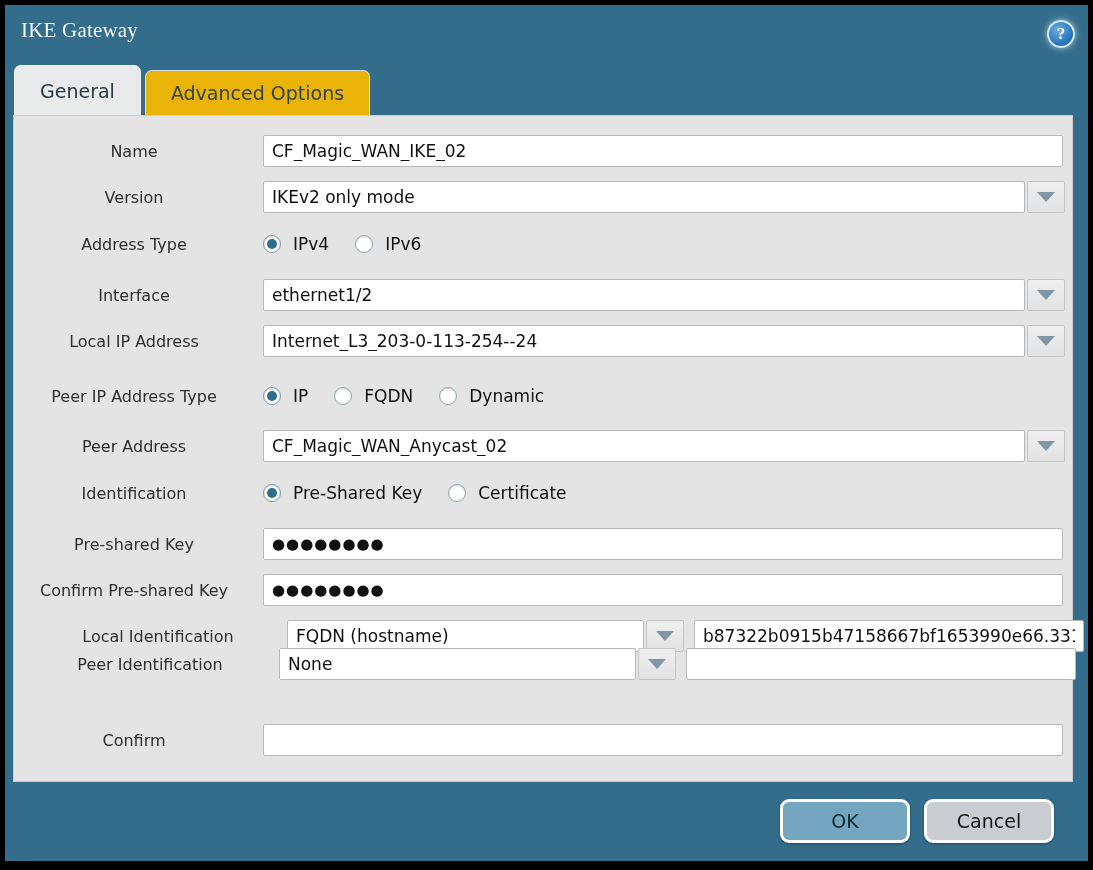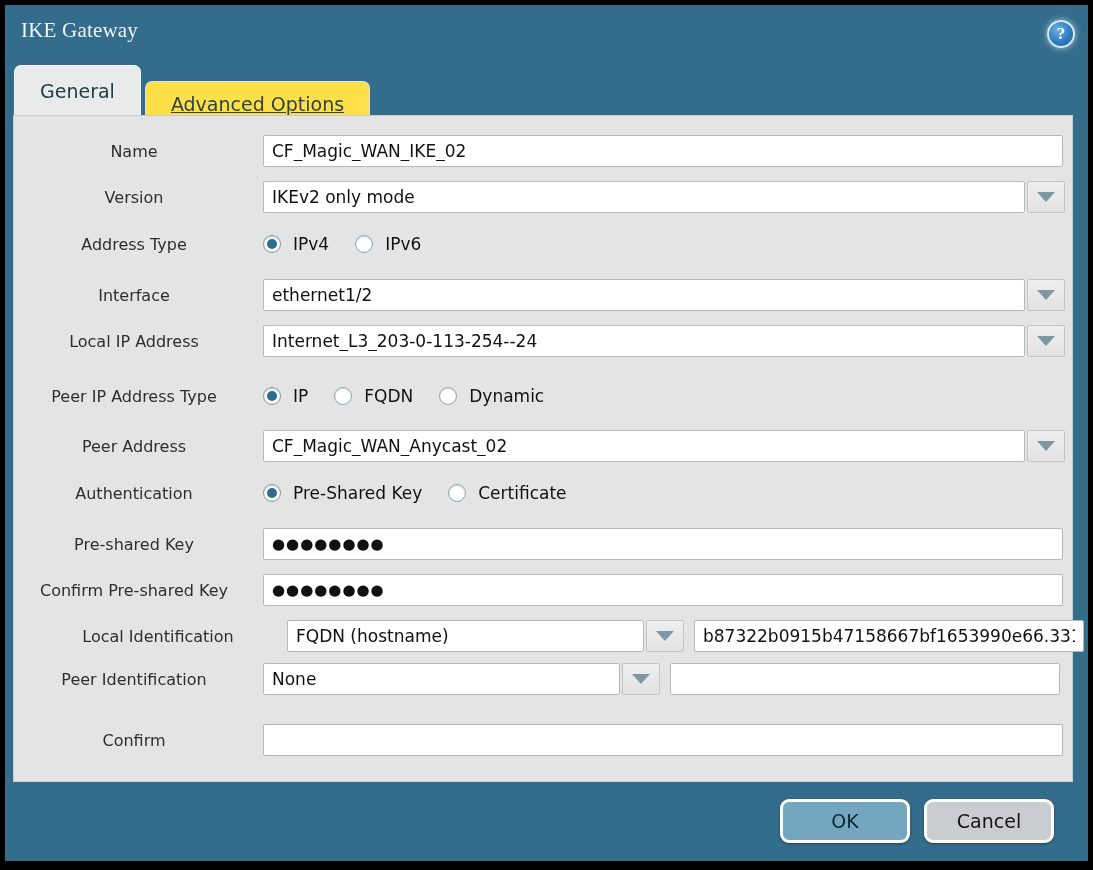--- a/index.html
+++ b/index.html
@@ -36,22 +36,22 @@
     border-radius:7px 7px 0 0;
     padding:0 25px;
     font-size:19px; color:#2e3e46;
     white-space:nowrap; cursor:pointer;
   }
   .tab.active {
     background:#e9eaea; height:50px; line-height:50px;
     border:1px solid #f5f7f7; border-bottom:none; color:#273b45;
   }
   .tab.inactive {
-    background:#fde047; height:34px; line-height:45px;
-    border:1px solid #d9e3e5; border-bottom:none; color:#31424a;text-decoration:underline;
+    background:#eab308; height:45px; line-height:45px;
+    border:1px solid #d9e3e5; border-bottom:none; color:#31424a;
   }
   
   .panel {
     position:absolute; left:8px; top:110px; width:1060px; height:667px;
     background:#e4e4e4;
     box-shadow:0 0 0 1px #c9cdce inset;
   }
   .row { position:absolute; left:0; height:32px; display:flex; align-items:center; }
   .flabel {
     width:250px; padding-right:8px; text-align:center;
@@ -187,21 +187,21 @@
 
     <div class="row" style="top:315px;">
       <div class="flabel">Peer Address</div>
       <input class="tfield w-combo" type="text" value="CF_Magic_WAN_Anycast_02" style="">
       <div class="drop-btn">
         <div class="tri"></div>
       </div>
     </div>
 
     <div class="row" style="top:362px;">
-      <div class="flabel">Authentication</div>
+      <div class="flabel">Identification</div>
       <div class="radio-group">
         <div class="radio-opt">
           <span class="radio selected"></span>
           <span class="optlabel">Pre-Shared Key</span>
         </div>
         <div class="radio-opt">
           <span class="radio"></span>
           <span class="optlabel">Certificate</span>
         </div>
       </div>
@@ -219,21 +219,21 @@
 
     <div class="row" style="top:505px;padding-left:24px;">
       <div class="flabel">Local Identification</div>
       <input class="tfield w-id" type="text" value="FQDN (hostname)" style="">
       <div class="drop-btn">
         <div class="tri"></div>
       </div>
       <input class="tfield w-id2" type="text" value="b87322b0915b47158667bf1653990e66.331" style="">
     </div>
 
-    <div class="row" style="top:548px;">
+    <div class="row" style="top:533px;padding-left:16px;">
       <div class="flabel">Peer Identification</div>
       <input class="tfield w-id" type="text" value="None" style="">
       <div class="drop-btn">
         <div class="tri"></div>
       </div>
       <input class="tfield w-id2" type="text" value="" style="">
     </div>
 
     <div class="row" style="top:609px;">
       <div class="flabel">Confirm</div>

